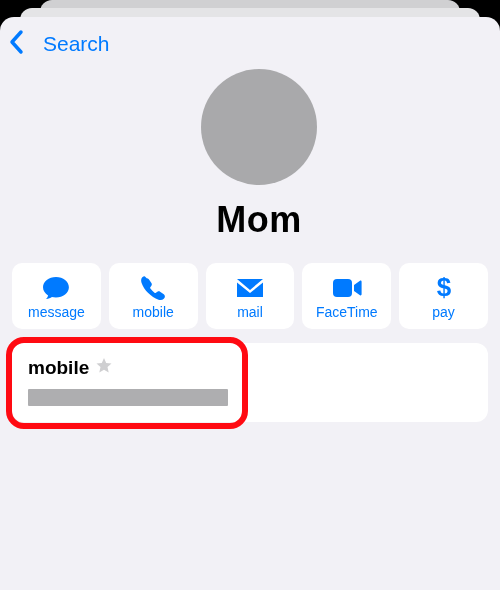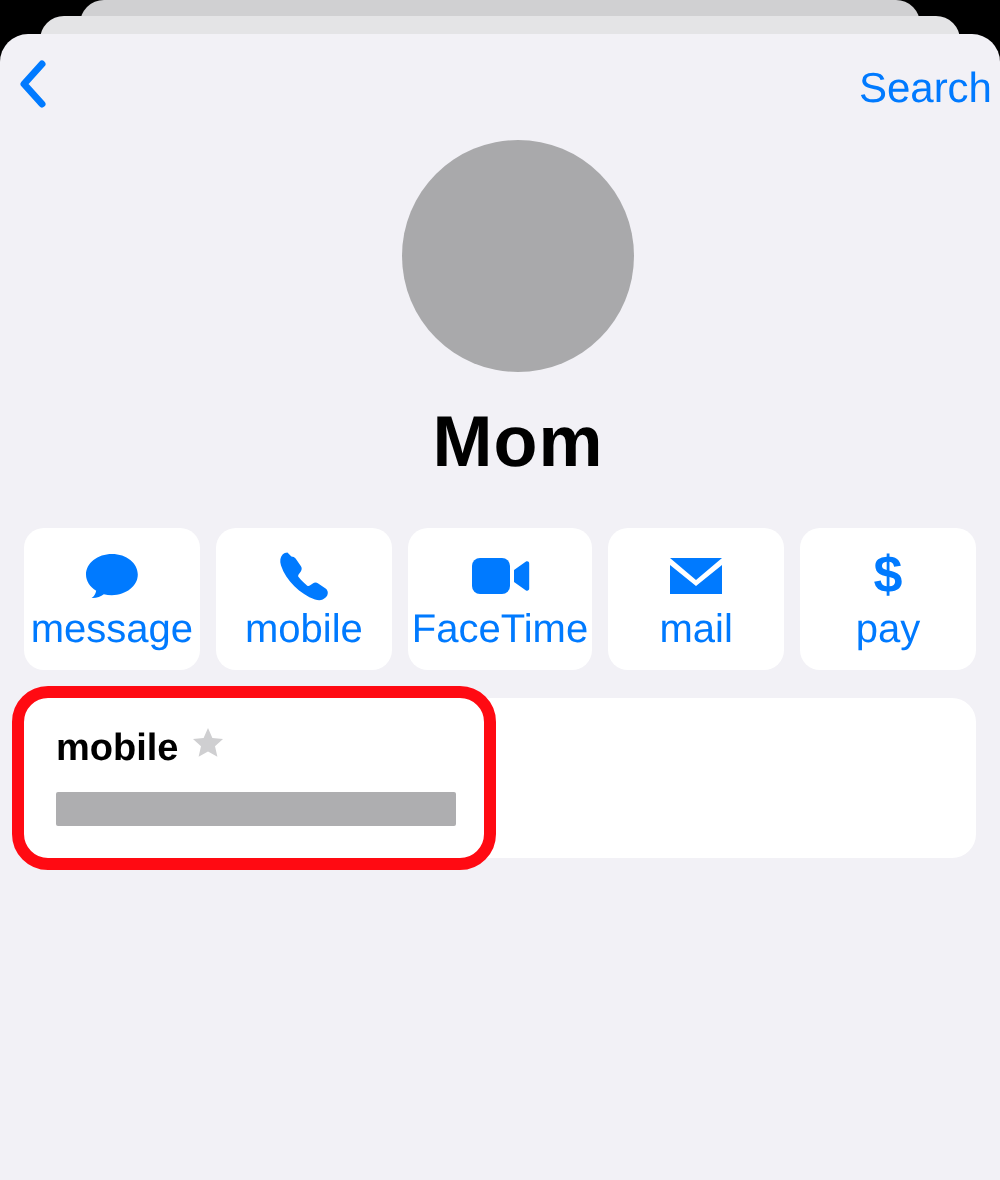--- a/index.html
+++ b/index.html
@@ -37,21 +37,20 @@
       bottom: 0;
       background: #f2f1f6;
       border-radius: 14px 14px 0 0;
       overflow: hidden;
     }
     .nav {
       display: flex;
       align-items: center;
       padding: 12px 4px 8px 8px;
       gap: 17px;
-      justify-content: space-between;
     }
     .chevron {
       color: #007aff;
     }
     .nav-label {
       color: #007aff;
       font-size: 21px;
       font-weight: 400;
     }
     .profile {
@@ -93,21 +92,21 @@
       min-height: 66px;
     }
     .action-icon {
       height: 28px;
       display: flex;
       align-items: center;
       justify-content: center;
       margin-bottom: 2px;
     }
     .action-label {
-      font-size: 20px;
+      font-size: 14px;
       font-weight: 400;
     }
     .fields {
       padding: 0 12px;
       margin-top: 14px;
       display: flex;
       flex-direction: column;
       gap: 14px;
     }
     .field {
@@ -185,35 +184,35 @@
       <span class="action-icon">
         <svg width="26" height="26" viewBox="0 0 26 26">
             <path d="M5.2 2.2c-.9 0-1.8.4-2.4 1.1C1.6 4.6 1.3 6.6 2 8.7c1.3 3.9 3.6 7.4 6.7 10.4 3 3 6.5 5.3 10.3 6.6 2.1.7 4 .4 5.3-.9.7-.6 1.1-1.5 1.1-2.4 0-.8-.4-1.6-1.1-2.1l-3.7-2.6c-.8-.6-1.9-.6-2.7 0l-1.5 1.1c-.4.3-1 .3-1.4-.1-1.5-1.2-2.9-2.6-4.1-4.1-.4-.4-.4-1-.1-1.4l1.1-1.5c.6-.8.6-1.9 0-2.7L9.3 5.3c-.5-.7-1.3-1.1-2.1-1.1z" fill="#007aff" transform="translate(-0.5,-1)"></path>
           </svg>
       </span>
       <span class="action-label">mobile</span>
     </div>
 
     <div class="action">
       <span class="action-icon">
+        <svg width="28" height="20" viewBox="0 0 28 20">
+            <path d="M1 1h26L14 12 1 1zm0 3.5V19h26V4.5L14 15 1 4.5z" fill="#007aff"></path>
+          </svg>
+      </span>
+      <span class="action-label">mail</span>
+    </div>
+
+    <div class="action">
+      <span class="action-icon">
         <svg width="30" height="22" viewBox="0 0 30 22">
             <rect x="1" y="2" width="19" height="18" rx="4" fill="#007aff"></rect>
             <path d="M22 8l6-4.2c.7-.5 1.6 0 1.6.9v12.6c0 .9-.9 1.4-1.6.9L22 14z" fill="#007aff"></path>
           </svg>
       </span>
       <span class="action-label">FaceTime</span>
-    </div>
-
-    <div class="action">
-      <span class="action-icon">
-        <svg width="28" height="20" viewBox="0 0 28 20">
-            <path d="M1 1h26L14 12 1 1zm0 3.5V19h26V4.5L14 15 1 4.5z" fill="#007aff"></path>
-          </svg>
-      </span>
-      <span class="action-label">mail</span>
     </div>
 
     <div class="action">
       <span class="action-icon">
         <svg width="16" height="28" viewBox="0 0 16 28">
             <text x="8" y="22" text-anchor="middle" font-size="26" font-weight="800" fill="#007aff" font-family="-apple-system,Arial">$</text>
           </svg>
       </span>
       <span class="action-label">pay</span>
     </div>

